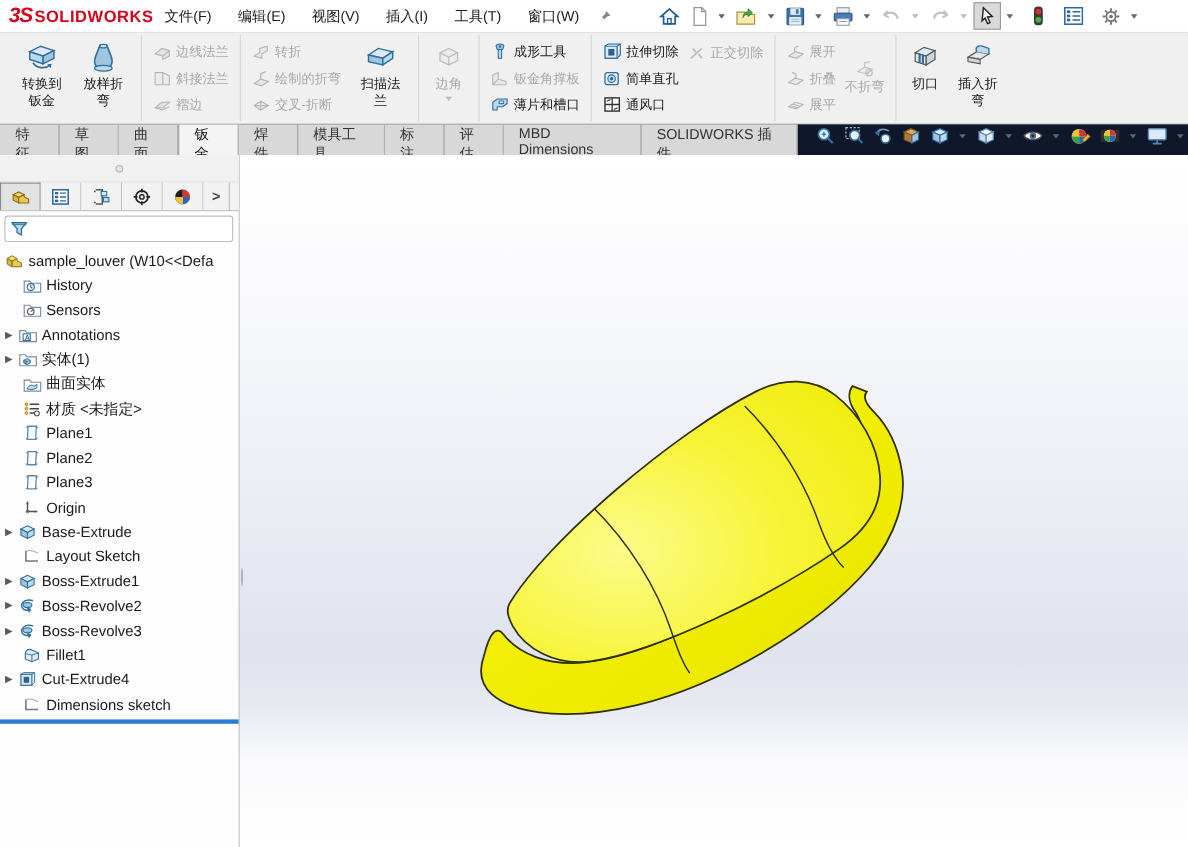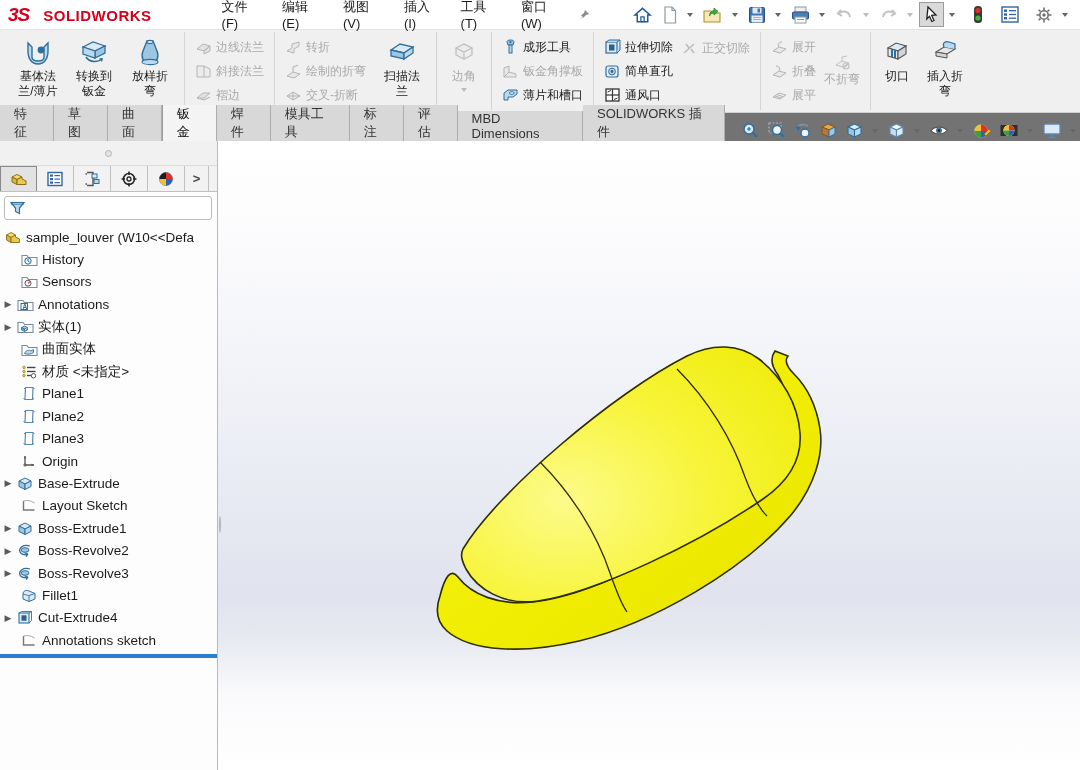--- a/index.html
+++ b/index.html
@@ -4,21 +4,21 @@
 <style>
   * { margin:0; padding:0; box-sizing:border-box; }
   html,body { width:1080px; height:770px; overflow:hidden;
     font-family:"Liberation Sans","DejaVu Sans",sans-serif; font-size:13px; color:#1a1a1a;
     background:#fff; }
   svg { display:block; }
 
   
   .menubar { height:30px; background:#fff; border-bottom:1px solid #e3e3e3;
     display:flex; align-items:center; padding:0 8px; }
-  .logo { display:flex; align-items:baseline; gap:14px; margin-right:60px; }
+  .logo { display:flex; align-items:baseline; gap:2px; }
   .logo-ds { color:#d6001c; font-size:19px; font-style:italic; font-weight:bold; letter-spacing:-1px;}
   .logo-sw { color:#d6001c; font-size:15px; font-weight:bold; letter-spacing:0.5px; }
   .logo-sw .lt { font-weight:bold; }
   .menu-items { display:flex; gap:4px; }
   .menu-item { padding:4px 10px; cursor:default; }
   .pin { margin:0 14px 0 6px; }
   .qbar { display:flex; align-items:center; gap:2px; margin-left:24px; }
   .qbtn { display:flex; align-items:center; padding:2px 3px; border:1px solid transparent; }
   .qbtn.pressed { background:#d9d9d9; border:1px solid #9a9a9a; }
   .caret { width:0; height:0; border-left:3.5px solid transparent; border-right:3.5px solid transparent;
@@ -37,21 +37,21 @@
   .bigbtn.dis .blabel { color:#a9a9a9; }
   .smallcol { display:flex; flex-direction:column; justify-content:space-around; padding:1px 0; }
   .smallbtn { display:flex; align-items:center; gap:4px; padding:1px 4px; font-size:12px;
     white-space:nowrap; cursor:default; height:24px; }
   .smallbtn.dis { color:#a9a9a9; }
   .stackbtn { display:flex; flex-direction:column; align-items:center; justify-content:center;
     font-size:12px; padding:0 4px; }
   .stackbtn.dis { color:#a9a9a9; }
 
   
-  .tabbar { height:28px; background:#737373; display:flex; align-items:flex-end; }
+  .tabbar { height:28px; background:#0f172a; display:flex; align-items:flex-start; }
   .ctab { display:flex; align-items:center; padding:0 14px; background:#d8d8d8;
     border-right:1px solid #adadad; font-size:13px; color:#333; cursor:default; }
   .ctab.active { background:#f4f4f4; border-left:1px solid #9e9e9e; font-weight:normal; color:#111; }
   .headsup { display:flex; align-items:center; margin-left:14px; gap:3px; }
   .hbtn { display:flex; align-items:center; padding:1px 2px; }
 
   
   .main { display:flex; height:629px; }
   .leftpane { width:218px; background:#fdfdfd; border-right:1px solid #b9b9b9;
     display:flex; flex-direction:column; position:relative; }
@@ -190,29 +190,20 @@
     </span>
       <span class="caret"></span>
   </div>
 </div>
 
 <div class="ribbon">
 
   <div class="rgroup">
     <div class="bigbtn">
       <span class="bicon">
-        <svg width="28" height="26" viewBox="0 0 28 26">
-            <path d="M4 4 L8 8 V18 C8 21 11 22 14 22 C17 22 20 21 20 18 V8 L24 4 L24 12 C24 20 20 25 14 25 C8 25 4 20 4 12 Z" fill="#bcd9ec" stroke="#2e6f9e" stroke-width="1.4"></path>
-            <circle cx="17" cy="11" r="3.4" fill="#2e6f9e"></circle>
-          </svg>
-      </span>
-      <span class="blabel"><span>基体法</span><br><span>兰/薄片</span></span>
-    </div>
-    <div class="bigbtn">
-      <span class="bicon">
         <svg width="30" height="26" viewBox="0 0 30 26">
             <path d="M4 8 L14 3 L26 7 L16 12 Z" fill="#dceaf5" stroke="#2e6f9e" stroke-width="1.3"></path>
             <path d="M16 12 L26 7 V14 L16 19 Z" fill="#9ec6e0" stroke="#2e6f9e" stroke-width="1.3"></path>
             <path d="M4 8 L16 12 V19 L4 15 Z" fill="#bcd9ec" stroke="#2e6f9e" stroke-width="1.3"></path>
             <path d="M7 18 C10 23 18 24 23 20" fill="none" stroke="#2e6f9e" stroke-width="1.6"></path>
             <path d="M23 23 L24 19 L20 19.5 Z" fill="#2e6f9e"></path>
           </svg>
       </span>
       <span class="blabel"><span>转换到</span><br><span>钣金</span></span>
     </div>
@@ -776,21 +767,21 @@
         <span class="tlabel">Cut-Extrude4</span>
       </div>
 
       <div class="trow child">
         <span class="ticon">
           <svg width="16" height="15" viewBox="0 0 16 15">
               <path d="M2.5 3 V12 H13.5" fill="none" stroke="#777" stroke-width="1.4"></path>
               <path d="M2.5 3 C6 2 10 2.5 13.5 5" fill="none" stroke="#aaa" stroke-width="1"></path>
             </svg>
         </span>
-        <span class="tlabel">Annotations sketch</span>
+        <span class="tlabel">Dimensions sketch</span>
       </div>
 
     </div>
 
     <div class="rollback"></div>
 
     <span class="vsplit-handle"><span class="dot"></span></span>
   </div>
 
   <div class="viewport">

